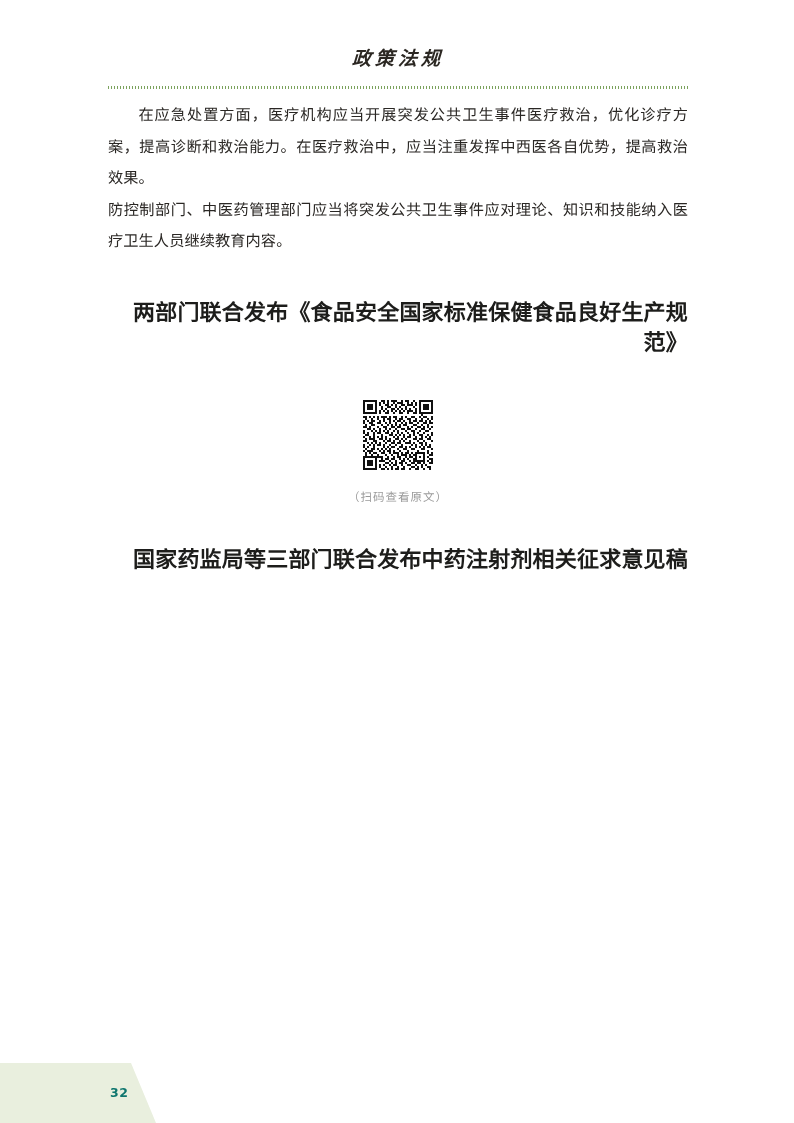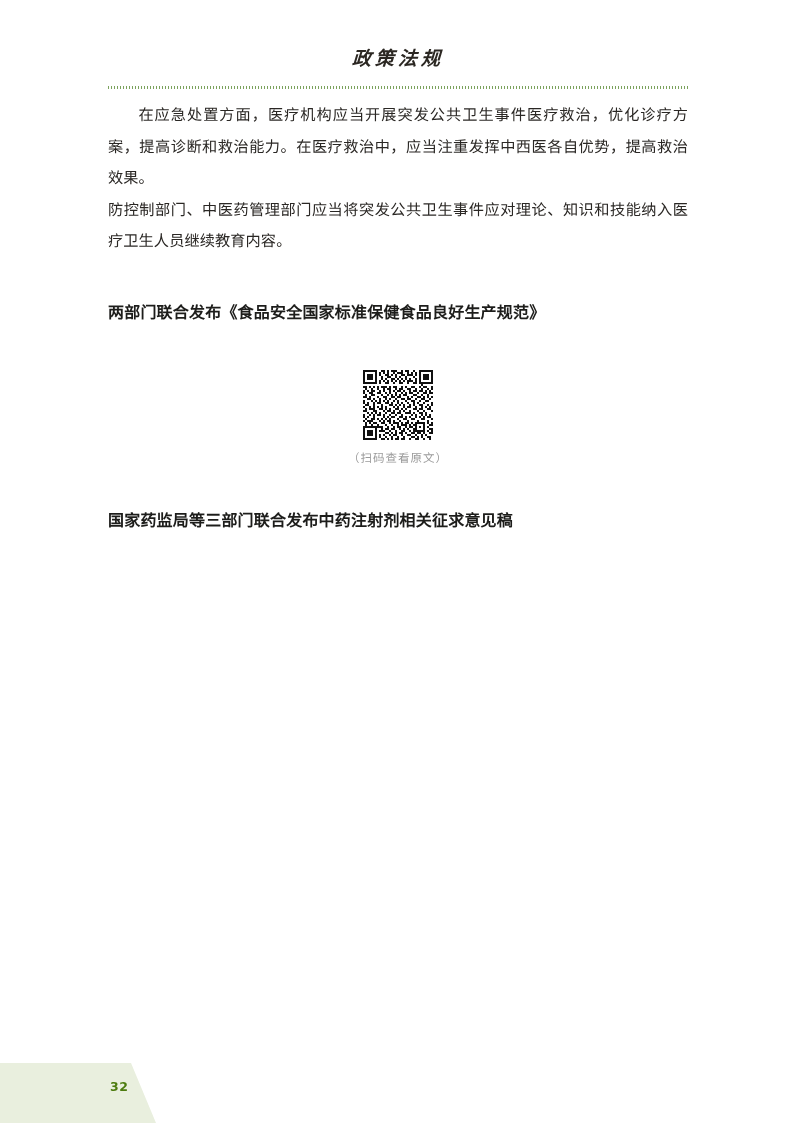--- a/index.html
+++ b/index.html
@@ -71,24 +71,24 @@
     color: #2a2724;
     text-align: justify;
     text-justify: inter-ideograph;
     letter-spacing: 0.1px;
   }
   p.indent { text-indent: 2em; }
 
   h2.section-heading {
     margin: 0;
     font-family: "DejaVu Sans", "Liberation Sans", sans-serif;
-    font-size: 16px;
+    font-size: 22px;
     font-weight: 700;
     color: #1d1d1b;
-    text-align: left;
+    text-align: right;
     line-height: 30px;
     letter-spacing: 0.2px;
   }
 
   .spacer-lg { height: 40px; }
   .spacer-md { height: 26px; }
   .spacer-sm { height: 14px; }
 
   
   .qr-block {
@@ -97,21 +97,21 @@
     text-align: center;
   }
   .qr-wrap {
     display: inline-block;
     width: 74px;
     height: 74px;
     line-height: 0;
   }
   .qr-wrap svg { display: block; width: 74px; height: 74px; }
   .qr-caption {
-    margin-top: 4px;
+    margin-top: 13px;
     font-family: "DejaVu Serif", "Liberation Serif", serif;
     font-size: 11.5px;
     color: #9a9a9a;
     letter-spacing: 1px;
     line-height: 16px;
   }
 
   
   .folio-tab {
     position: absolute;
@@ -123,27 +123,27 @@
     clip-path: polygon(0 0, 131px 0, 156px 100%, 0 100%);
   }
   .folio-number {
     position: absolute;
     left: 0;
     bottom: 0;
     width: 160px;
     height: 60px;
     display: flex;
     align-items: flex-start;
-    padding-top: 16px;
+    padding-top: 22px;
     box-sizing: border-box;
     padding-left: 110px;
     font-family: "DejaVu Sans", "Liberation Sans", sans-serif;
     font-size: 12.5px;
     font-weight: 700;
-    color: #4d7c0f;
+    color: #0f766e;
     letter-spacing: 0.5px;
   }
 </style>
 </head>
 <body>
 
 <div class="page">
 
   <div class="running-head">
     <span class="running-head-title">政策法规</span>

